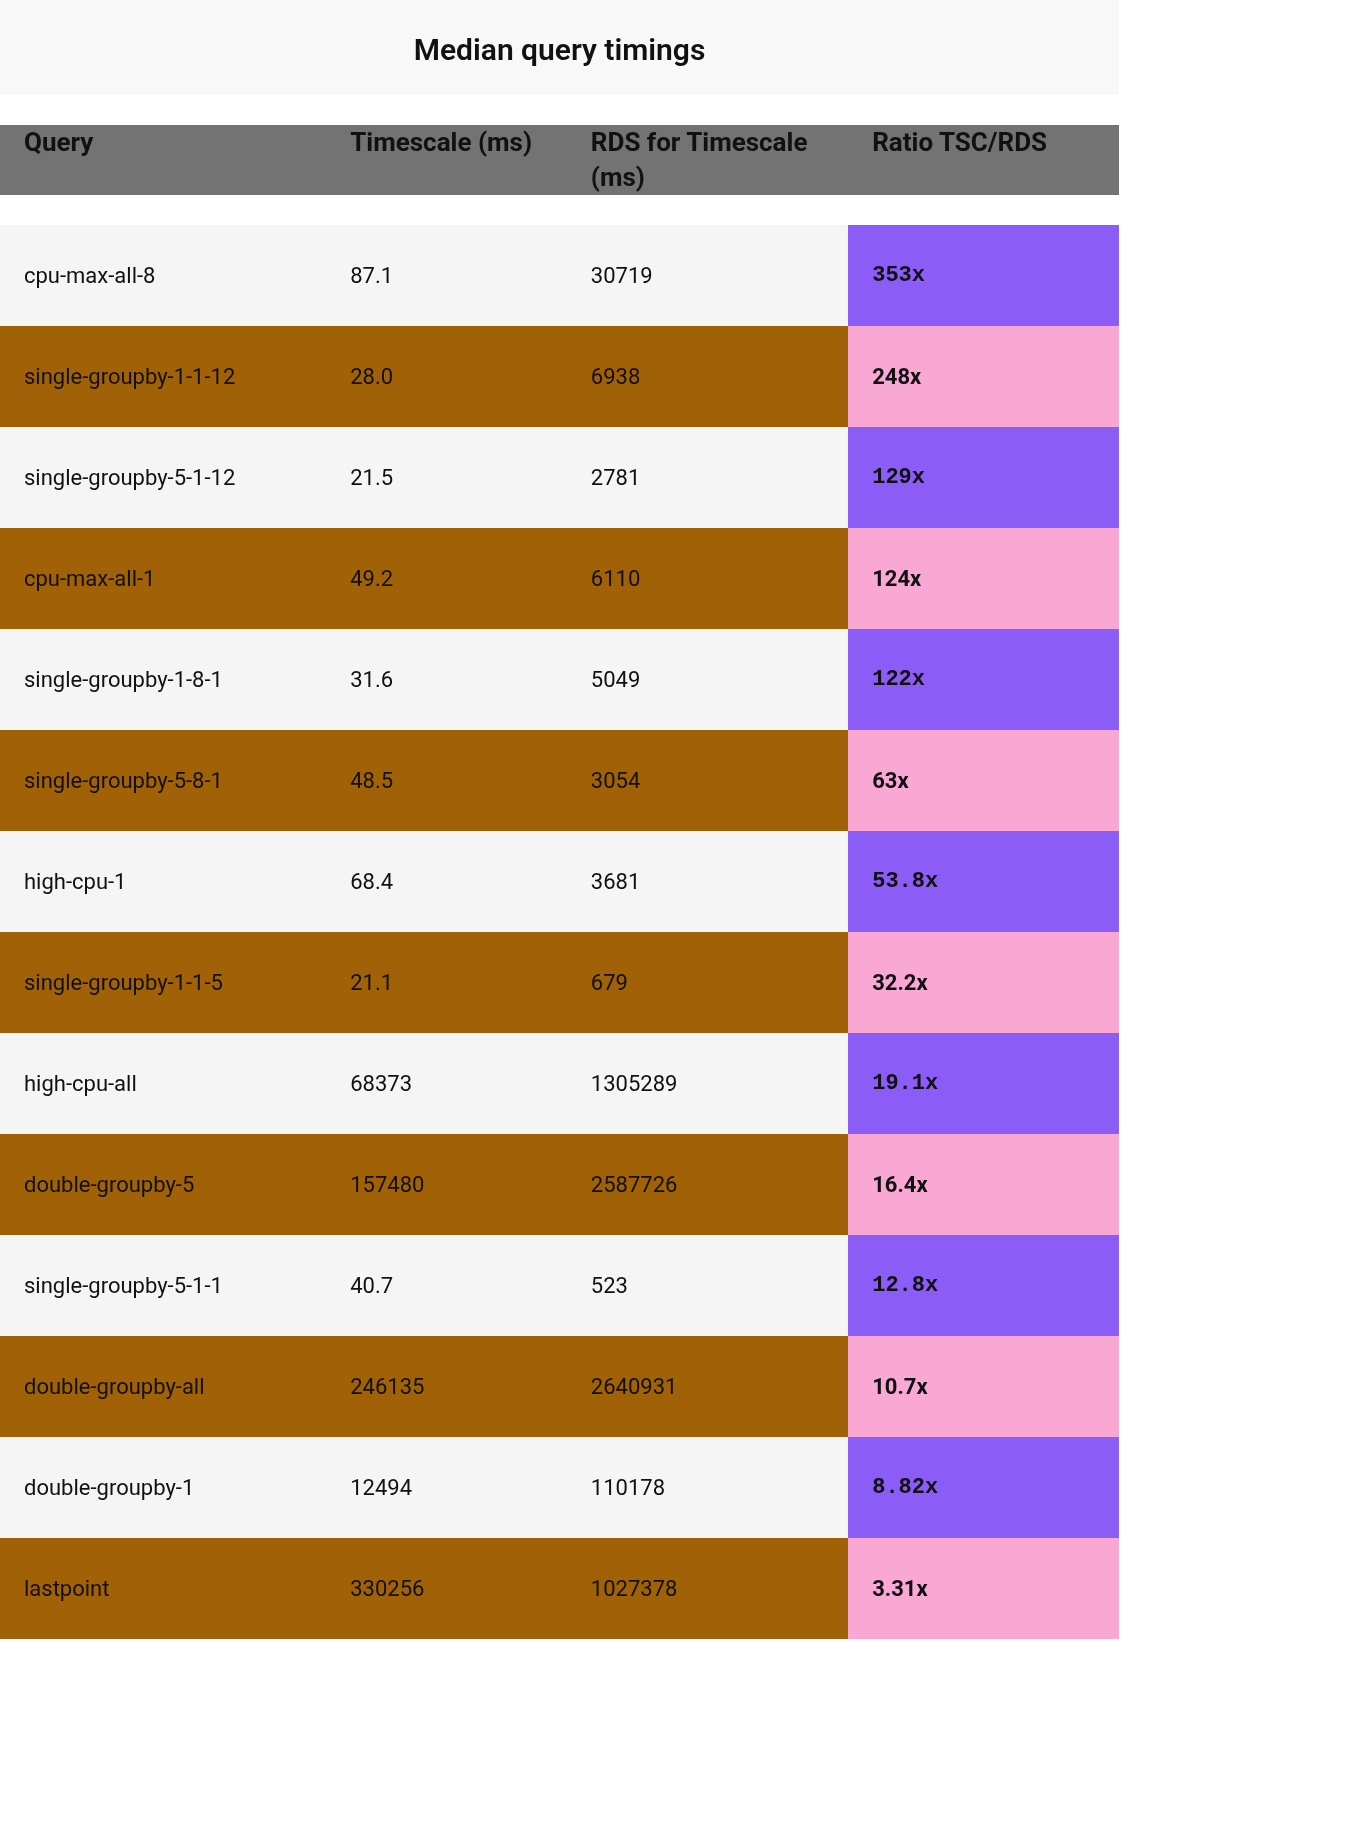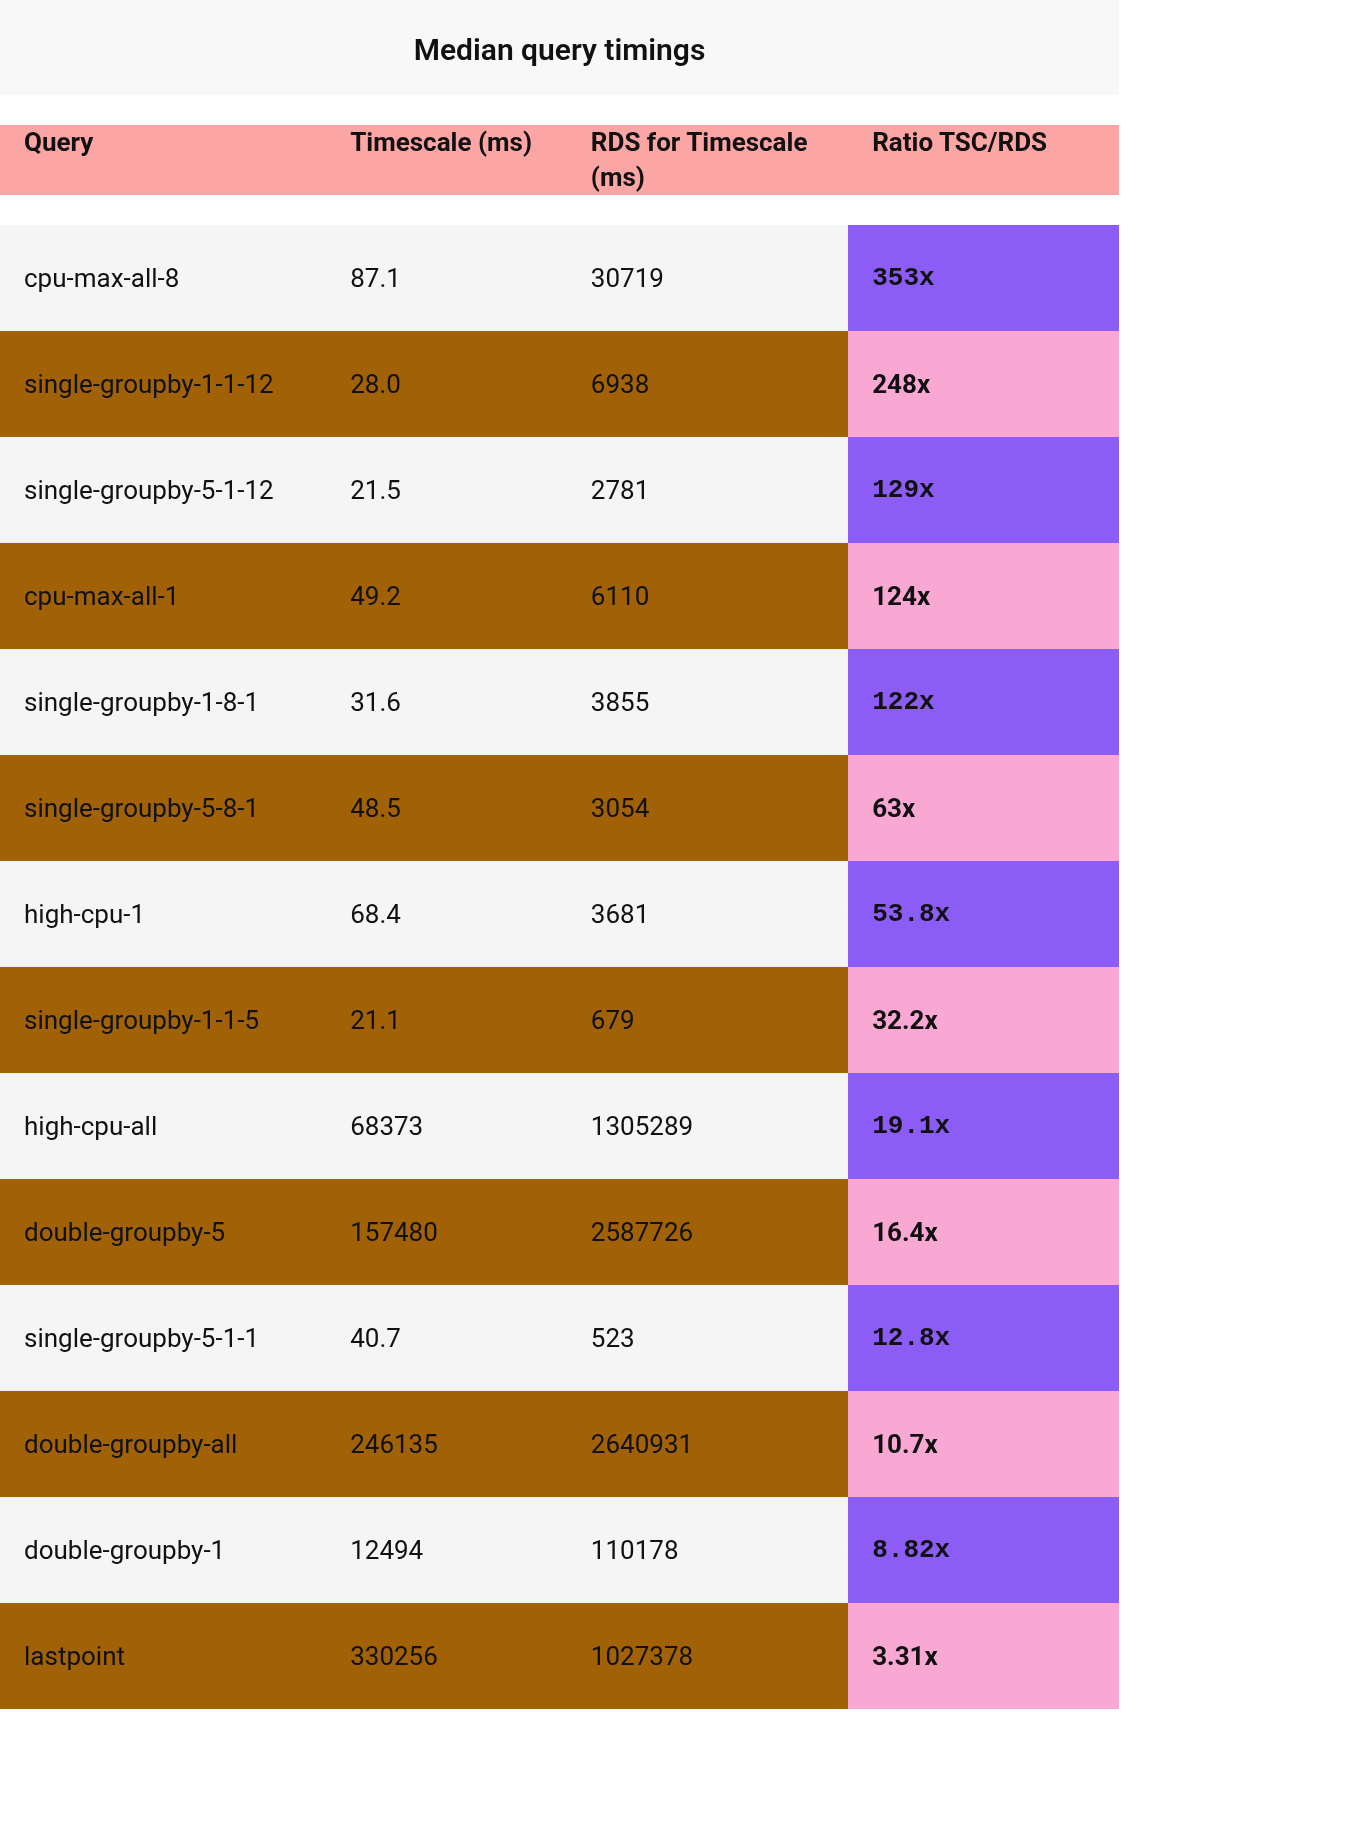--- a/index.html
+++ b/index.html
@@ -23,39 +23,39 @@
   .hdr {
     display: flex;
     background: #ffffff;
     font-size: 26px;
     font-weight: 700;
     padding: 30px 0 30px 0;
     line-height: 1.35;
   }
   .row {
     display: flex;
-    font-size: 26px;
+    font-size: 22px;
     font-weight: 400;
     align-items: flex-end;
   }
   .row.alt0 .c1, .row.alt0 .c2, .row.alt0 .c3 { background: #f5f5f6; }
   .row.alt1 .c1, .row.alt1 .c2, .row.alt1 .c3 { background: #a16207; }
   .row.alt0 .c4 { background: #8b5cf6; font-family: Liberation Mono, monospace; }
   .row.alt1 .c4 { background: #f9a8d4; }
   .c1, .c2, .c3, .c4 {
     box-sizing: border-box;
     padding: 38px 0 38px 24px;
   }
   .c1 { width: 395px; }
   .c2 { width: 290px; }
   .c3 { width: 340px; }
   .c4 { width: 327px; font-weight: 700; }
   .hdr .c1, .hdr .c2, .hdr .c3, .hdr .c4 {
     padding: 0 0 0 24px;
-    background: #fca5a5;
+    background: #737373;
   }
 </style>
 </head>
 <body>
 
 <div class="wrap">
   <div class="title-bar">Median query timings</div>
 
   <div class="hdr">
     <div class="c1">Query</div>
@@ -85,21 +85,21 @@
       </div>
       <div class="row alt1">
         <div class="c1">cpu-max-all-1</div>
         <div class="c2">49.2</div>
         <div class="c3">6110</div>
         <div class="c4">124x</div>
       </div>
       <div class="row alt0">
         <div class="c1">single-groupby-1-8-1</div>
         <div class="c2">31.6</div>
-        <div class="c3">3855</div>
+        <div class="c3">5049</div>
         <div class="c4">122x</div>
       </div>
       <div class="row alt1">
         <div class="c1">single-groupby-5-8-1</div>
         <div class="c2">48.5</div>
         <div class="c3">3054</div>
         <div class="c4">63x</div>
       </div>
       <div class="row alt0">
         <div class="c1">high-cpu-1</div>

